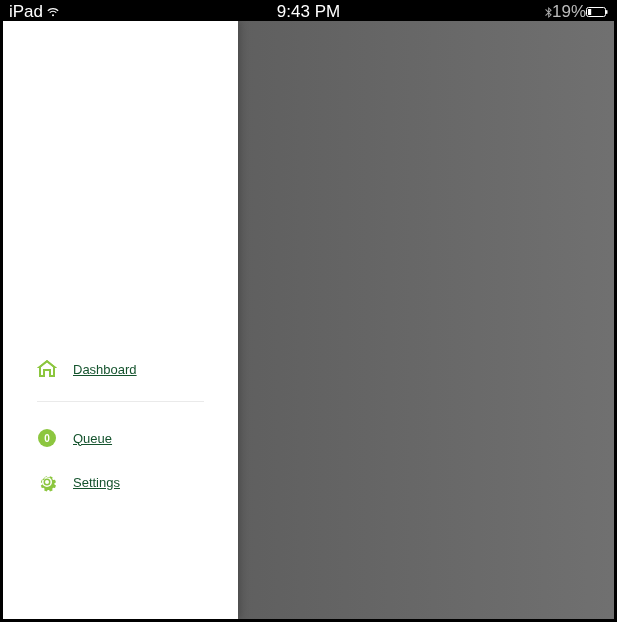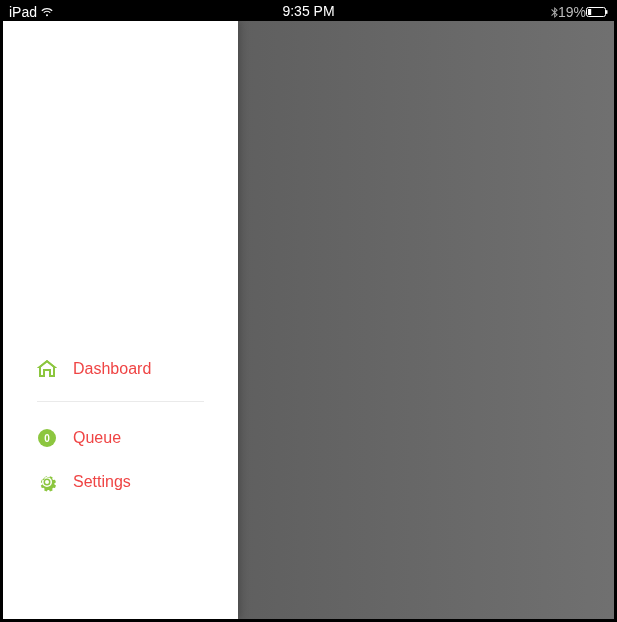--- a/index.html
+++ b/index.html
@@ -3,21 +3,22 @@
   <meta charset="utf-8">
   <style>
     * { margin: 0; padding: 0; box-sizing: border-box; }
     html, body { width: 617px; height: 622px; font-family: -apple-system, "Helvetica Neue", Arial, sans-serif; }
     body { border: 3px solid #000; background: #fff; }
     .status-bar {
       height: 18px;
       background: #000;
       color: #fff;
       display: flex;
-      font-size: 14px;
+      align-items: center;
+      font-size: 17px;
       padding: 0 6px;
       position: relative;
     }
     .status-left { display: flex; align-items: center; gap: 4px; }
     .status-center { position: absolute; left: 50%; transform: translateX(-50%); font-weight: 500; }
     .status-right { margin-left: auto; display: flex; align-items: center; color: #bbb; }
     .status-right .battery { display: inline-flex; align-items: center; }
     .app-area {
       position: relative;
       width: 100%;
@@ -44,21 +45,21 @@
       padding: 0 34px;
     }
     .menu-item {
       display: flex;
       align-items: center;
       gap: 16px;
       height: 44px;
       cursor: pointer;
     }
     .menu-item .icon { width: 20px; height: 20px; display: flex; align-items: center; justify-content: center; flex-shrink: 0; }
-    .menu-item .label { color: #ef4444; font-size: 16px; }
+    .menu-item .label { color: #14532d; font-size: 13px; text-decoration: underline; }
     .divider {
       height: 1px;
       background: #eaeaea;
       margin: 10px 0 14px 0;
     }
     .badge {
       width: 18px; height: 18px; border-radius: 50%;
       background: #8cc63f; color: #fff;
       display: flex; align-items: center; justify-content: center;
       font-size: 10px; font-weight: 600;
@@ -70,21 +71,21 @@
 
 <div class="status-bar">
   <div class="status-left">
     <span>iPad</span>
     <span>
       <svg width="12" height="9" viewBox="0 0 12 9">
           <path d="M6 8.2a1 1 0 1 0 0-2 1 1 0 0 0 0 2zM3.2 5.1a4 4 0 0 1 5.6 0l.9-.9a5.3 5.3 0 0 0-7.4 0l.9.9zM1.3 3.2a6.7 6.7 0 0 1 9.4 0l.9-.9a8 8 0 0 0-11.2 0l.9.9z" fill="#fff"></path>
         </svg>
     </span>
   </div>
-  <div class="status-center">9:35 PM</div>
+  <div class="status-center">9:43 PM</div>
   <div class="status-right">
     <span>
       <svg width="7" height="11" viewBox="0 0 7 11">
           <path d="M3.2 0v4.2L.9 2 .2 2.7l2.8 2.8L.2 8.3l.7.7 2.3-2.2V11l3.6-3.3L4.3 5.5l2.5-2.2L3.2 0zm1 2.1l1.2 1.1-1.2 1.1V2.1zm0 4.7l1.2 1.1-1.2 1.1V6.8z" fill="#aaa"></path>
         </svg>
     </span>
     <span>19%</span>
     <span class="battery">
       <svg width="22" height="10" viewBox="0 0 22 10">
           <rect x="0.5" y="0.5" width="19" height="9" rx="2" fill="none" stroke="#fff" stroke-width="1"></rect>

